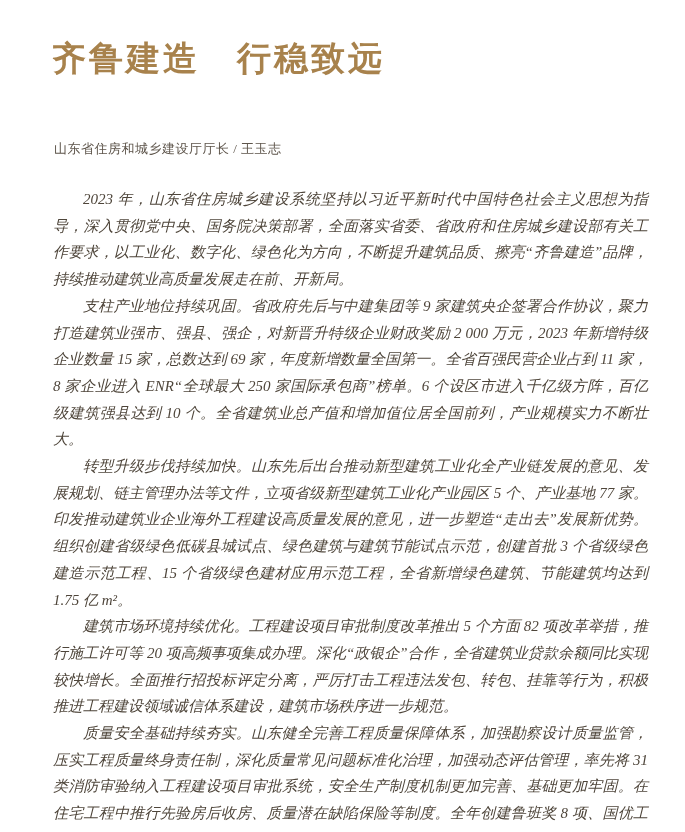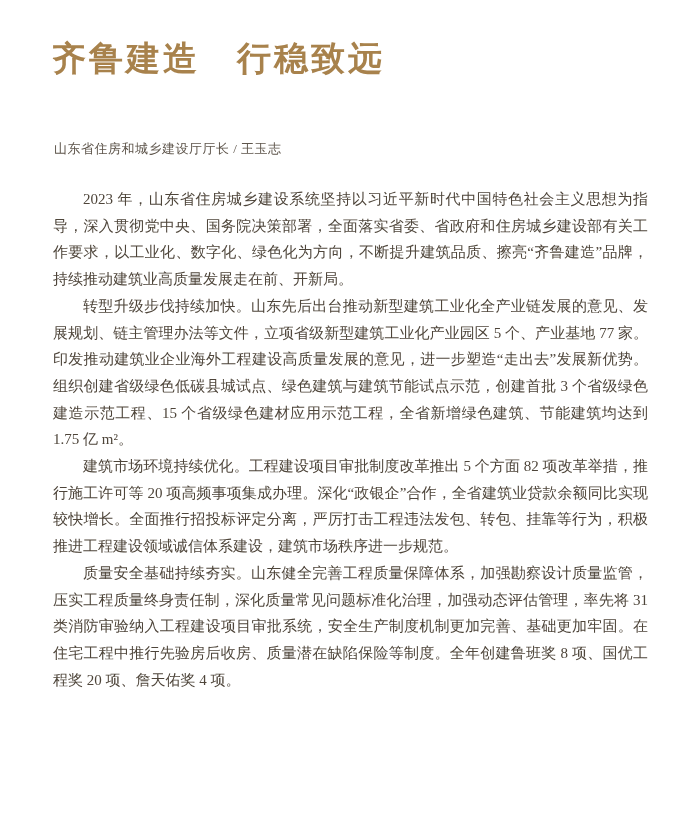--- a/index.html
+++ b/index.html
@@ -45,32 +45,34 @@
     font-family: "Liberation Serif", "DejaVu Serif", serif;
     font-size: 15px;
     line-height: 26.7px;
     color: #4e453a;
     text-align: justify;
   }
   .article-body p {
     margin: 0;
     padding: 0;
     text-indent: 2em;
+    font-style: italic;
   }
 </style>
 </head>
 <body>
 
 <div class="page">
 
   <h1 class="article-title">齐鲁建造　行稳致远</h1>
 
   <div class="byline">山东省住房和城乡建设厅厅长 / 王玉志</div>
 
   <div class="article-body">
     <p>2023 年，山东省住房城乡建设系统坚持以习近平新时代中国特色社会主义思想为指导，深入贯彻党中央、国务院决策部署，全面落实省委、省政府和住房城乡建设部有关工作要求，以工业化、数字化、绿色化为方向，不断提升建筑品质、擦亮“齐鲁建造”品牌，持续推动建筑业高质量发展走在前、开新局。</p>
+    <p>支柱产业地位持续巩固。省政府先后与中建集团等 9 家建筑央企签署合作协议，聚力打造建筑业强市、强县、强企，对新晋升特级企业财政奖励 2 000 万元，2023 年新增特级企业数量 15 家，总数达到 69 家，年度新增数量全国第一。全省百强民营企业占到 11 家，8 家企业进入 ENR“全球最大 250 家国际承包商”榜单。6 个设区市进入千亿级方阵，百亿级建筑强县达到 10 个。全省建筑业总产值和增加值位居全国前列，产业规模实力不断壮大。</p>
     <p>转型升级步伐持续加快。山东先后出台推动新型建筑工业化全产业链发展的意见、发展规划、链主管理办法等文件，立项省级新型建筑工业化产业园区 5 个、产业基地 77 家。印发推动建筑业企业海外工程建设高质量发展的意见，进一步塑造“走出去”发展新优势。组织创建省级绿色低碳县城试点、绿色建筑与建筑节能试点示范，创建首批 3 个省级绿色建造示范工程、15 个省级绿色建材应用示范工程，全省新增绿色建筑、节能建筑均达到 1.75 亿 m²。</p>
     <p>建筑市场环境持续优化。工程建设项目审批制度改革推出 5 个方面 82 项改革举措，推行施工许可等 20 项高频事项集成办理。深化“政银企”合作，全省建筑业贷款余额同比实现较快增长。全面推行招投标评定分离，严厉打击工程违法发包、转包、挂靠等行为，积极推进工程建设领域诚信体系建设，建筑市场秩序进一步规范。</p>
     <p>质量安全基础持续夯实。山东健全完善工程质量保障体系，加强勘察设计质量监管，压实工程质量终身责任制，深化质量常见问题标准化治理，加强动态评估管理，率先将 31 类消防审验纳入工程建设项目审批系统，安全生产制度机制更加完善、基础更加牢固。在住宅工程中推行先验房后收房、质量潜在缺陷保险等制度。全年创建鲁班奖 8 项、国优工程奖 20 项、詹天佑奖 4 项。</p>
 
   </div>
 
 </div>
 
 </body></html>

